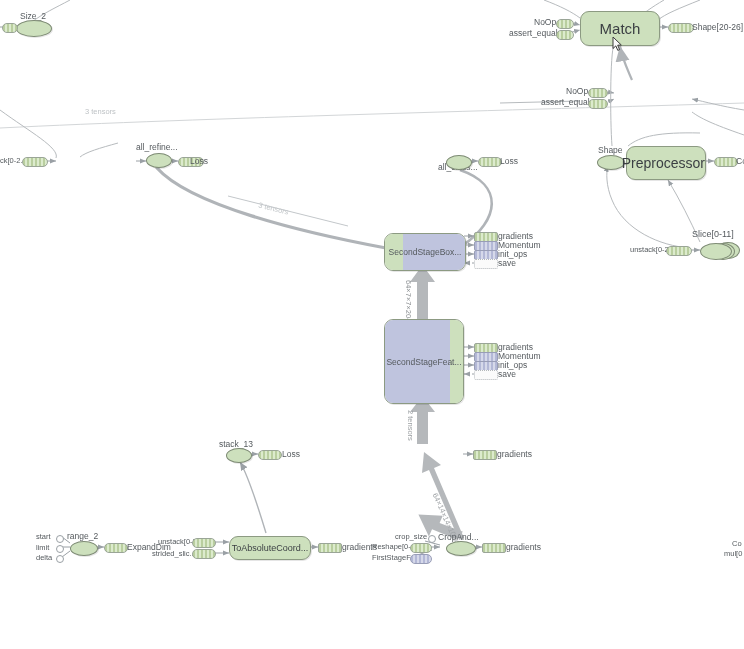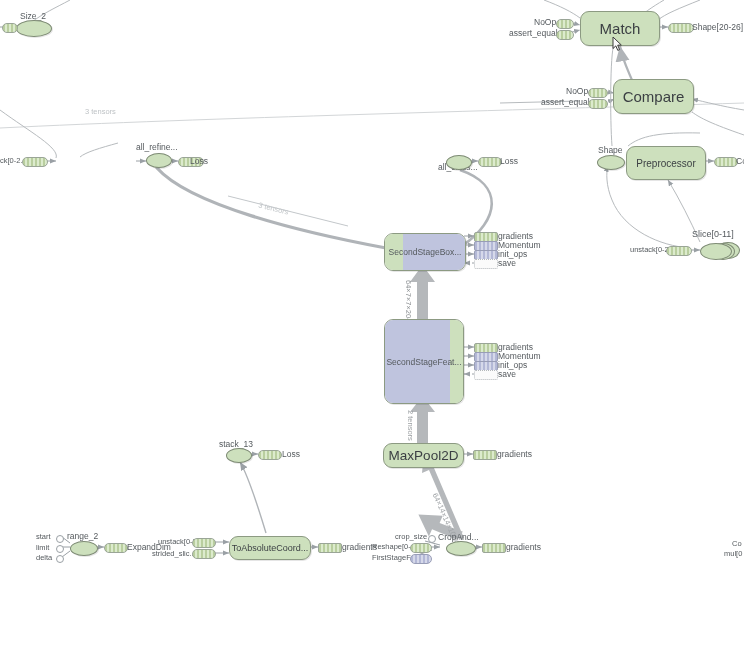--- a/index.html
+++ b/index.html
@@ -221,27 +221,24 @@
   <div class="node-op" style="left:580px;top:11px;width:78px;height:33px;font-size:15px;">
     <span>Match</span>
   </div>
   <div class="pill ellip" style="left:668px;top:23px;width:24px;"></div>
   <div class="lbl" style="left:692px;top:23px;">Shape[20-26]</div>
 
   <div class="lbl" style="left:566px;top:87px;">NoOp</div>
   <div class="pill ellip" style="left:588px;top:88px;width:18px;"></div>
   <div class="lbl" style="left:541px;top:98px;">assert_equal</div>
   <div class="pill ellip" style="left:588px;top:99px;width:18px;"></div>
-  <div class="node-op" style="left:613px;top:79px;width:79px;height:33px;font-size:15px;">
-    <span>Compare</span>
-  </div>
 
   <div class="lbl" style="left:598px;top:146px;">Shape</div>
   <div class="ell" style="left:597px;top:155px;width:26px;height:13px;"></div>
-  <div class="node-op" style="left:626px;top:146px;width:78px;height:32px;font-size:10px;">
+  <div class="node-op" style="left:626px;top:146px;width:78px;height:32px;font-size:14px;justify-content:flex-end;">
     <span>Preprocessor</span>
   </div>
   <div class="pill ellip" style="left:714px;top:157px;width:22px;"></div>
   <div class="lbl" style="left:736px;top:157px;">Co</div>
 
   <div class="lbl md" style="left:692px;top:230px;">Slice[0-11]</div>
   <div class="lbl sm" style="left:630px;top:246px;">unstack[0-2...</div>
   <div class="pill ellip" style="left:666px;top:246px;width:24px;"></div>
   <div class="stack" style="left:716px;top:242px;width:22px;height:15px;"></div>
   <div class="stack" style="left:711px;top:243px;width:22px;height:15px;"></div>
@@ -277,23 +274,20 @@
   <div class="lbl" style="left:498px;top:343px;">gradients</div>
   <div class="pill blue" style="left:474px;top:352px;width:22px;"></div>
   <div class="lbl" style="left:498px;top:352px;">Momentum</div>
   <div class="pill blue" style="left:474px;top:361px;width:22px;"></div>
   <div class="lbl" style="left:498px;top:361px;">init_ops</div>
   <div class="pill dotted" style="left:474px;top:370px;width:22px;"></div>
   <div class="lbl" style="left:498px;top:370px;">save</div>
 
   <div class="lbl sm" style="left:414px;top:410px;color:#9da1a4;transform:rotate(90deg);transform-origin:left top;">2 tensors</div>
 
-  <div class="node-op" style="left:383px;top:443px;width:79px;height:23px;font-size:13.5px;">
-    <span>MaxPool2D</span>
-  </div>
   <div class="pill" style="left:473px;top:450px;width:22px;"></div>
   <div class="lbl" style="left:497px;top:450px;">gradients</div>
 
   <div class="lbl sm" style="left:438px;top:492px;color:#9da1a4;transform:rotate(66deg);transform-origin:left top;">64×14×14×1024</div>
 
   <div class="lbl sm" style="left:395px;top:533px;">crop_size</div>
   <div class="circ-in" style="left:428px;top:535px;"></div>
   <div class="lbl" style="left:438px;top:533px;">CropAnd...</div>
   <div class="lbl sm" style="left:372px;top:543px;">Reshape[0-...</div>
   <div class="pill ellip" style="left:410px;top:543px;width:20px;"></div>

